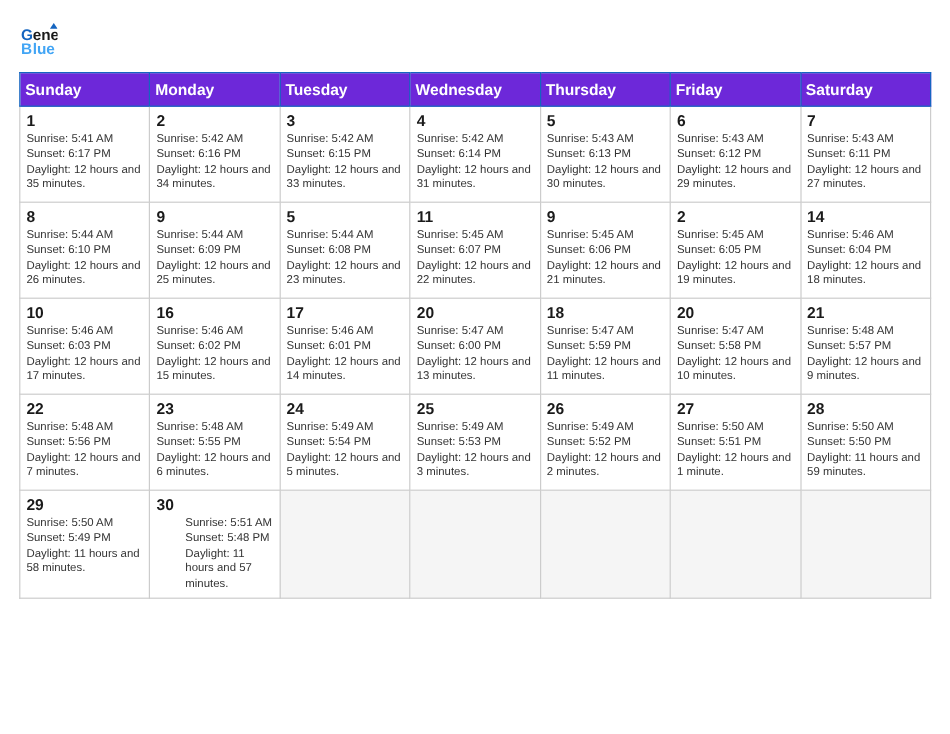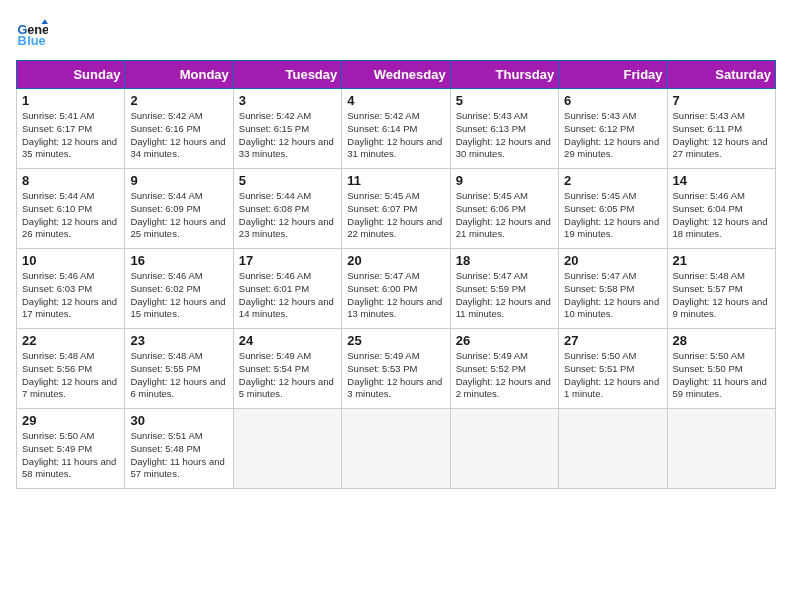--- a/index.html
+++ b/index.html
@@ -36,26 +36,26 @@
     .location {
       font-size: 16px;
       color: #333;
     }
     table {
       width: 100%;
       border-collapse: collapse;
       table-layout: fixed;
     }
     th {
-      background-color: #a21caf;
+      background-color: #6d28d9;
       color: #fff;
       font-size: 13px;
       font-weight: bold;
       padding: 6px 4px;
-      text-align: right;
+      text-align: left;
       border: 1px solid #1565c0;
     }
     td {
       border: 1px solid #ccc;
       vertical-align: top;
       padding: 4px 5px;
       font-size: 10px;
       color: #333;
       height: 80px;
       background: #fff;
@@ -291,21 +291,21 @@
       </tr>
       <tr>
         <td>
           <span class="day-num">29</span>
           <div class="cell-text" style="white-space: pre-line;">Sunrise: 5:50 AM
 Sunset: 5:49 PM
 Daylight: 11 hours and 58 minutes.</div>
         </td>
         <td>
           <span class="day-num">30</span>
-          <div class="cell-text" style="white-space: pre-line;">Sunrise: 5:51 AM
+          <div class="cell-text" style="white-space: pre-line; margin-left: 24px;">Sunrise: 5:51 AM
 Sunset: 5:48 PM
 Daylight: 11 hours and 57 minutes.</div>
         </td>
         <td class="empty"></td>
         <td class="empty"></td>
         <td class="empty"></td>
         <td class="empty"></td>
         <td class="empty"></td>
       </tr>
     </tbody>

